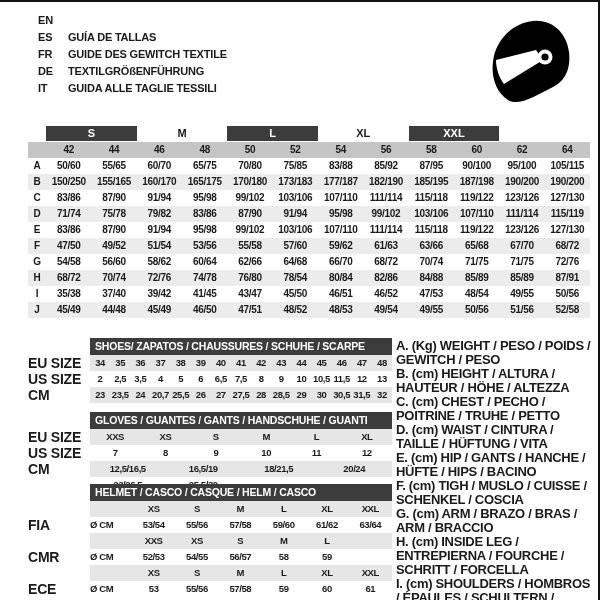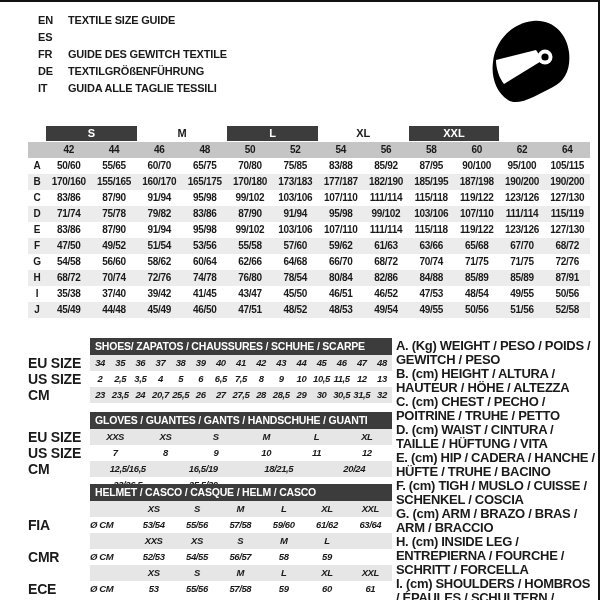--- a/index.html
+++ b/index.html
@@ -21,40 +21,40 @@
            letter-spacing:-0.3px; white-space:nowrap; }
   .size-row { background:#c5c5c5; }
   .alt { background:#ececec; }
   .rlabel { text-align:center; }
   
   .lower-left { position:absolute; left:28px; top:336px; width:364px; }
   .subtable { display:grid; grid-template-columns:62px 1fr; }
   .st-title { grid-column:2; background:#3c3c3c; color:#fff; font-size:10.5px; font-weight:bold;
               height:17px; line-height:17px; padding-left:5px; letter-spacing:-0.2px; white-space:nowrap; }
   .st-label { font-size:14px; font-weight:bold; line-height:16px; letter-spacing:-0.2px; }
-  .st-cells { display:grid; height:16px;font-style:italic; }
+  .st-cells { display:grid; height:16px; }
   .st-cells.gray { background:#e6e6e6; }
   .scell { font-size:9.5px; font-weight:bold; line-height:16px; text-align:center;
            letter-spacing:-0.4px; white-space:nowrap; }
   
   .legend { position:absolute; left:396px; top:337px; width:200px; }
   .legend-item { font-size:13px; font-weight:bold; line-height:14px; letter-spacing:-0.3px; }
 </style>
 </head>
 <body>
 
 <div class="page">
 
   <div class="langs">
       <div class="lang-row">
         <div class="lang-code">EN</div>
-        <div class="lang-title">TEXTILE SIZE GUIDE</div>
       </div>
       <div class="lang-row">
         <div class="lang-code">ES</div>
+        <div class="lang-title">GUÍA DE TALLAS</div>
       </div>
       <div class="lang-row">
         <div class="lang-code">FR</div>
         <div class="lang-title">GUIDE DES GEWITCH TEXTILE</div>
       </div>
       <div class="lang-row">
         <div class="lang-code">DE</div>
         <div class="lang-title">TEXTILGRÖßENFÜHRUNG</div>
       </div>
       <div class="lang-row">
@@ -100,21 +100,21 @@
       <div class="tcell">65/75</div>
       <div class="tcell">70/80</div>
       <div class="tcell">75/85</div>
       <div class="tcell">83/88</div>
       <div class="tcell">85/92</div>
       <div class="tcell">87/95</div>
       <div class="tcell">90/100</div>
       <div class="tcell">95/100</div>
       <div class="tcell">105/115</div>
       <div class="tcell rlabel alt">B</div>
-      <div class="tcell alt">170/160</div>
+      <div class="tcell alt">150/250</div>
       <div class="tcell alt">155/165</div>
       <div class="tcell alt">160/170</div>
       <div class="tcell alt">165/175</div>
       <div class="tcell alt">170/180</div>
       <div class="tcell alt">173/183</div>
       <div class="tcell alt">177/187</div>
       <div class="tcell alt">182/190</div>
       <div class="tcell alt">185/195</div>
       <div class="tcell alt">187/198</div>
       <div class="tcell alt">190/200</div>
@@ -378,20 +378,20 @@
           <div class="scell">61</div>
         </div>
       </div>
   </div>
 
   <div class="legend" id="legend">
       <div class="legend-item">A. (Kg) WEIGHT / PESO / POIDS / GEWITCH / PESO</div>
       <div class="legend-item">B. (cm) HEIGHT / ALTURA / HAUTEUR / HÖHE / ALTEZZA</div>
       <div class="legend-item">C. (cm) CHEST / PECHO / POITRINE / TRUHE / PETTO</div>
       <div class="legend-item">D. (cm) WAIST / CINTURA / TAILLE / HÜFTUNG / VITA</div>
-      <div class="legend-item">E. (cm) HIP / CADERA / HANCHE / HÜFTE / TRUHE /  BACINO</div>
+      <div class="legend-item">E. (cm) HIP / GANTS / HANCHE / HÜFTE / HIPS /  BACINO</div>
       <div class="legend-item">F.  (cm) TIGH / MUSLO / CUISSE / SCHENKEL / COSCIA</div>
       <div class="legend-item">G. (cm) ARM  / BRAZO / BRAS / ARM / BRACCIO</div>
       <div class="legend-item">H. (cm) INSIDE LEG / ENTREPIERNA / FOURCHE / SCHRITT / FORCELLA</div>
       <div class="legend-item">I.  (cm) SHOULDERS / HOMBROS / ÉPAULES / SCHULTERN / SPALLE</div>
     </div>
 
 </div>
 
 </body></html>

